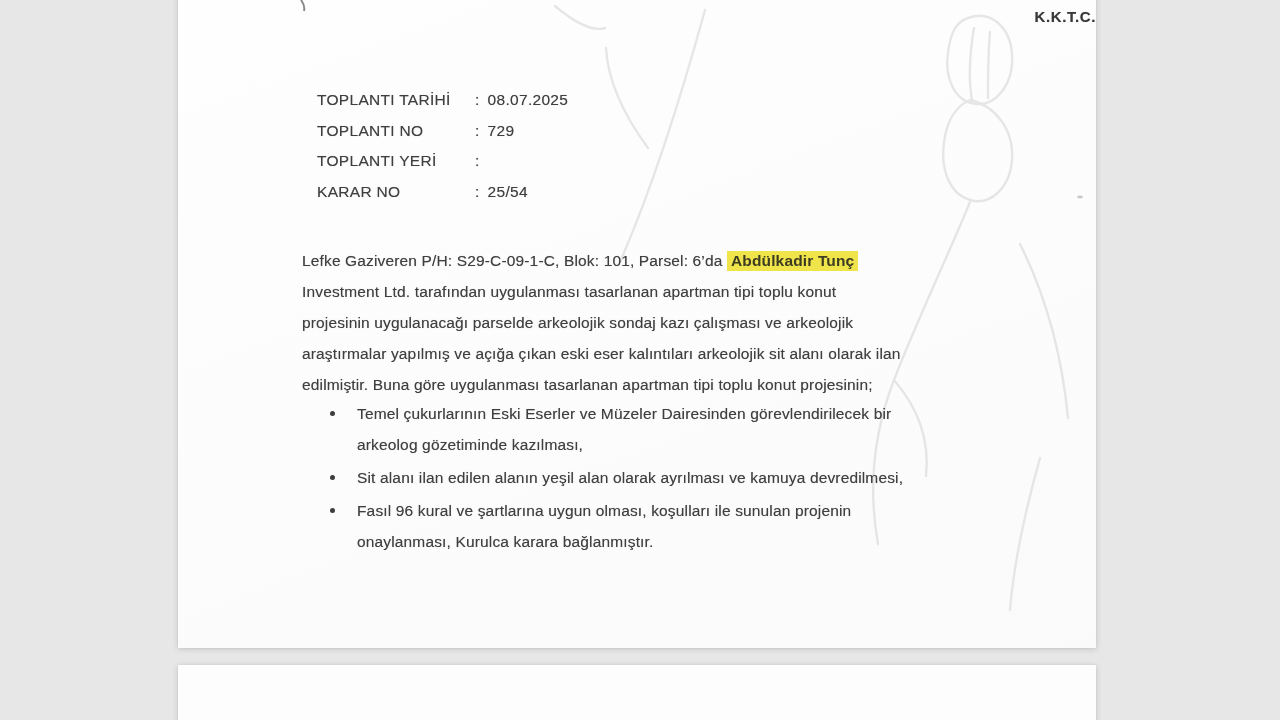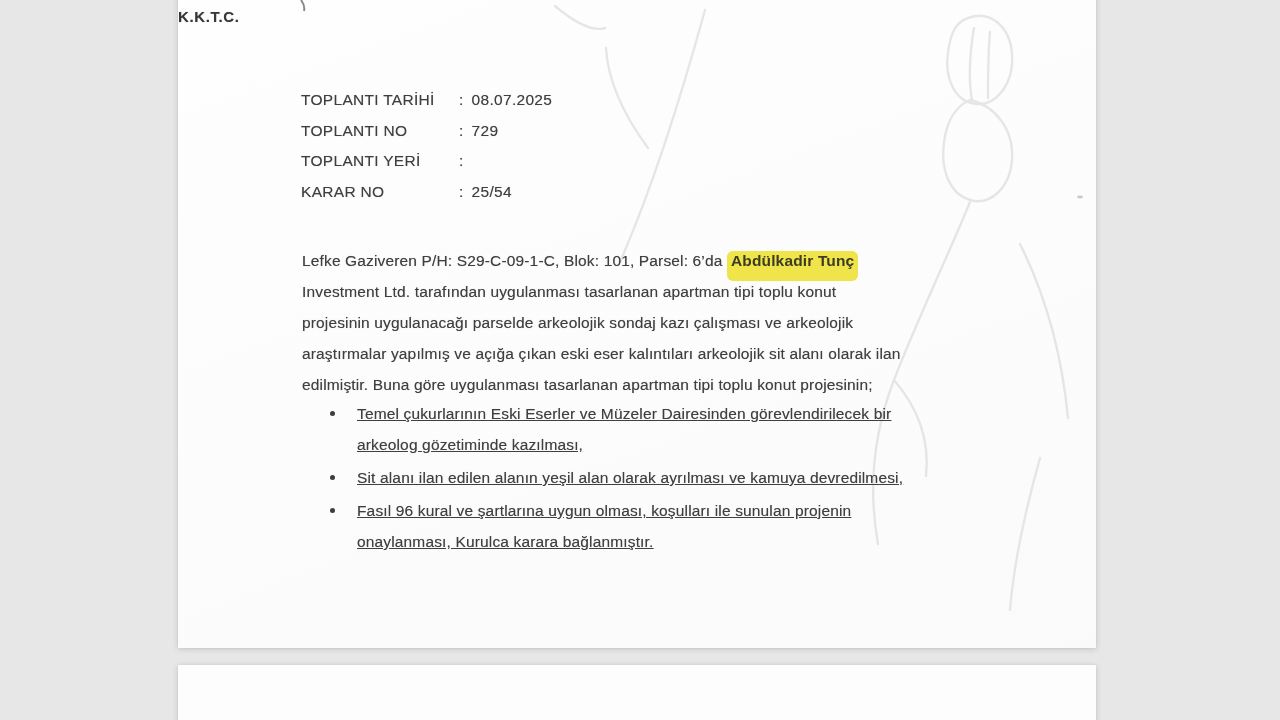--- a/index.html
+++ b/index.html
@@ -36,39 +36,39 @@
     pointer-events: none;
   }
   .doc-text {
     color: #3f3f3f;
     text-shadow: 0 0 0.7px rgba(70,70,70,0.5);
   }
   .org-line-1 {
     position: absolute;
     top: 20px; left: 0;
     width: 100%;
-    text-align: left;
+    text-align: right;
     font-size: 15px;
     font-weight: 700;
     letter-spacing: 0.6px;
     color: #383838;
   }
   .org-line-2 {
     position: absolute;
     top: 49px; left: 0;
     width: 100%;
     text-align: center;
     font-size: 16.5px;
     font-weight: 700;
     letter-spacing: 0.2px;
     color: #383838;
   }
   .meta-block {
     position: absolute;
-    left: 123px;
+    left: 139px;
     top: 103px;
     width: 700px;
   }
   .meta-row {
     display: flex;
     align-items: baseline;
     height: 30.5px;
     font-size: 15.5px;
     letter-spacing: 0.3px;
   }
@@ -80,32 +80,31 @@
     left: 124px;
     top: 257px;
     width: 730px;
     font-size: 15.5px;
     line-height: 31px;
     white-space: pre-line;
     letter-spacing: 0.15px;
   }
   .highlight {
     font-weight: 700;
-    padding: 1px 4px 12px 4px;
-    border-radius: 6px;
+    padding: 1px 4px 2px 4px;
+    border-radius: 0;
     color: #3c3c22;
     text-shadow: none;
   }
   .bullet-list {
     position: absolute;
     left: 179px;
     top: 410px;
     width: 660px;
     list-style: none;
-    text-decoration: underline;
   }
   .bullet-list li {
     position: relative;
     font-size: 15.5px;
     line-height: 31px;
     white-space: pre-line;
     margin-bottom: 2px;
     letter-spacing: 0.15px;
   }
   .bullet-list li::before {

